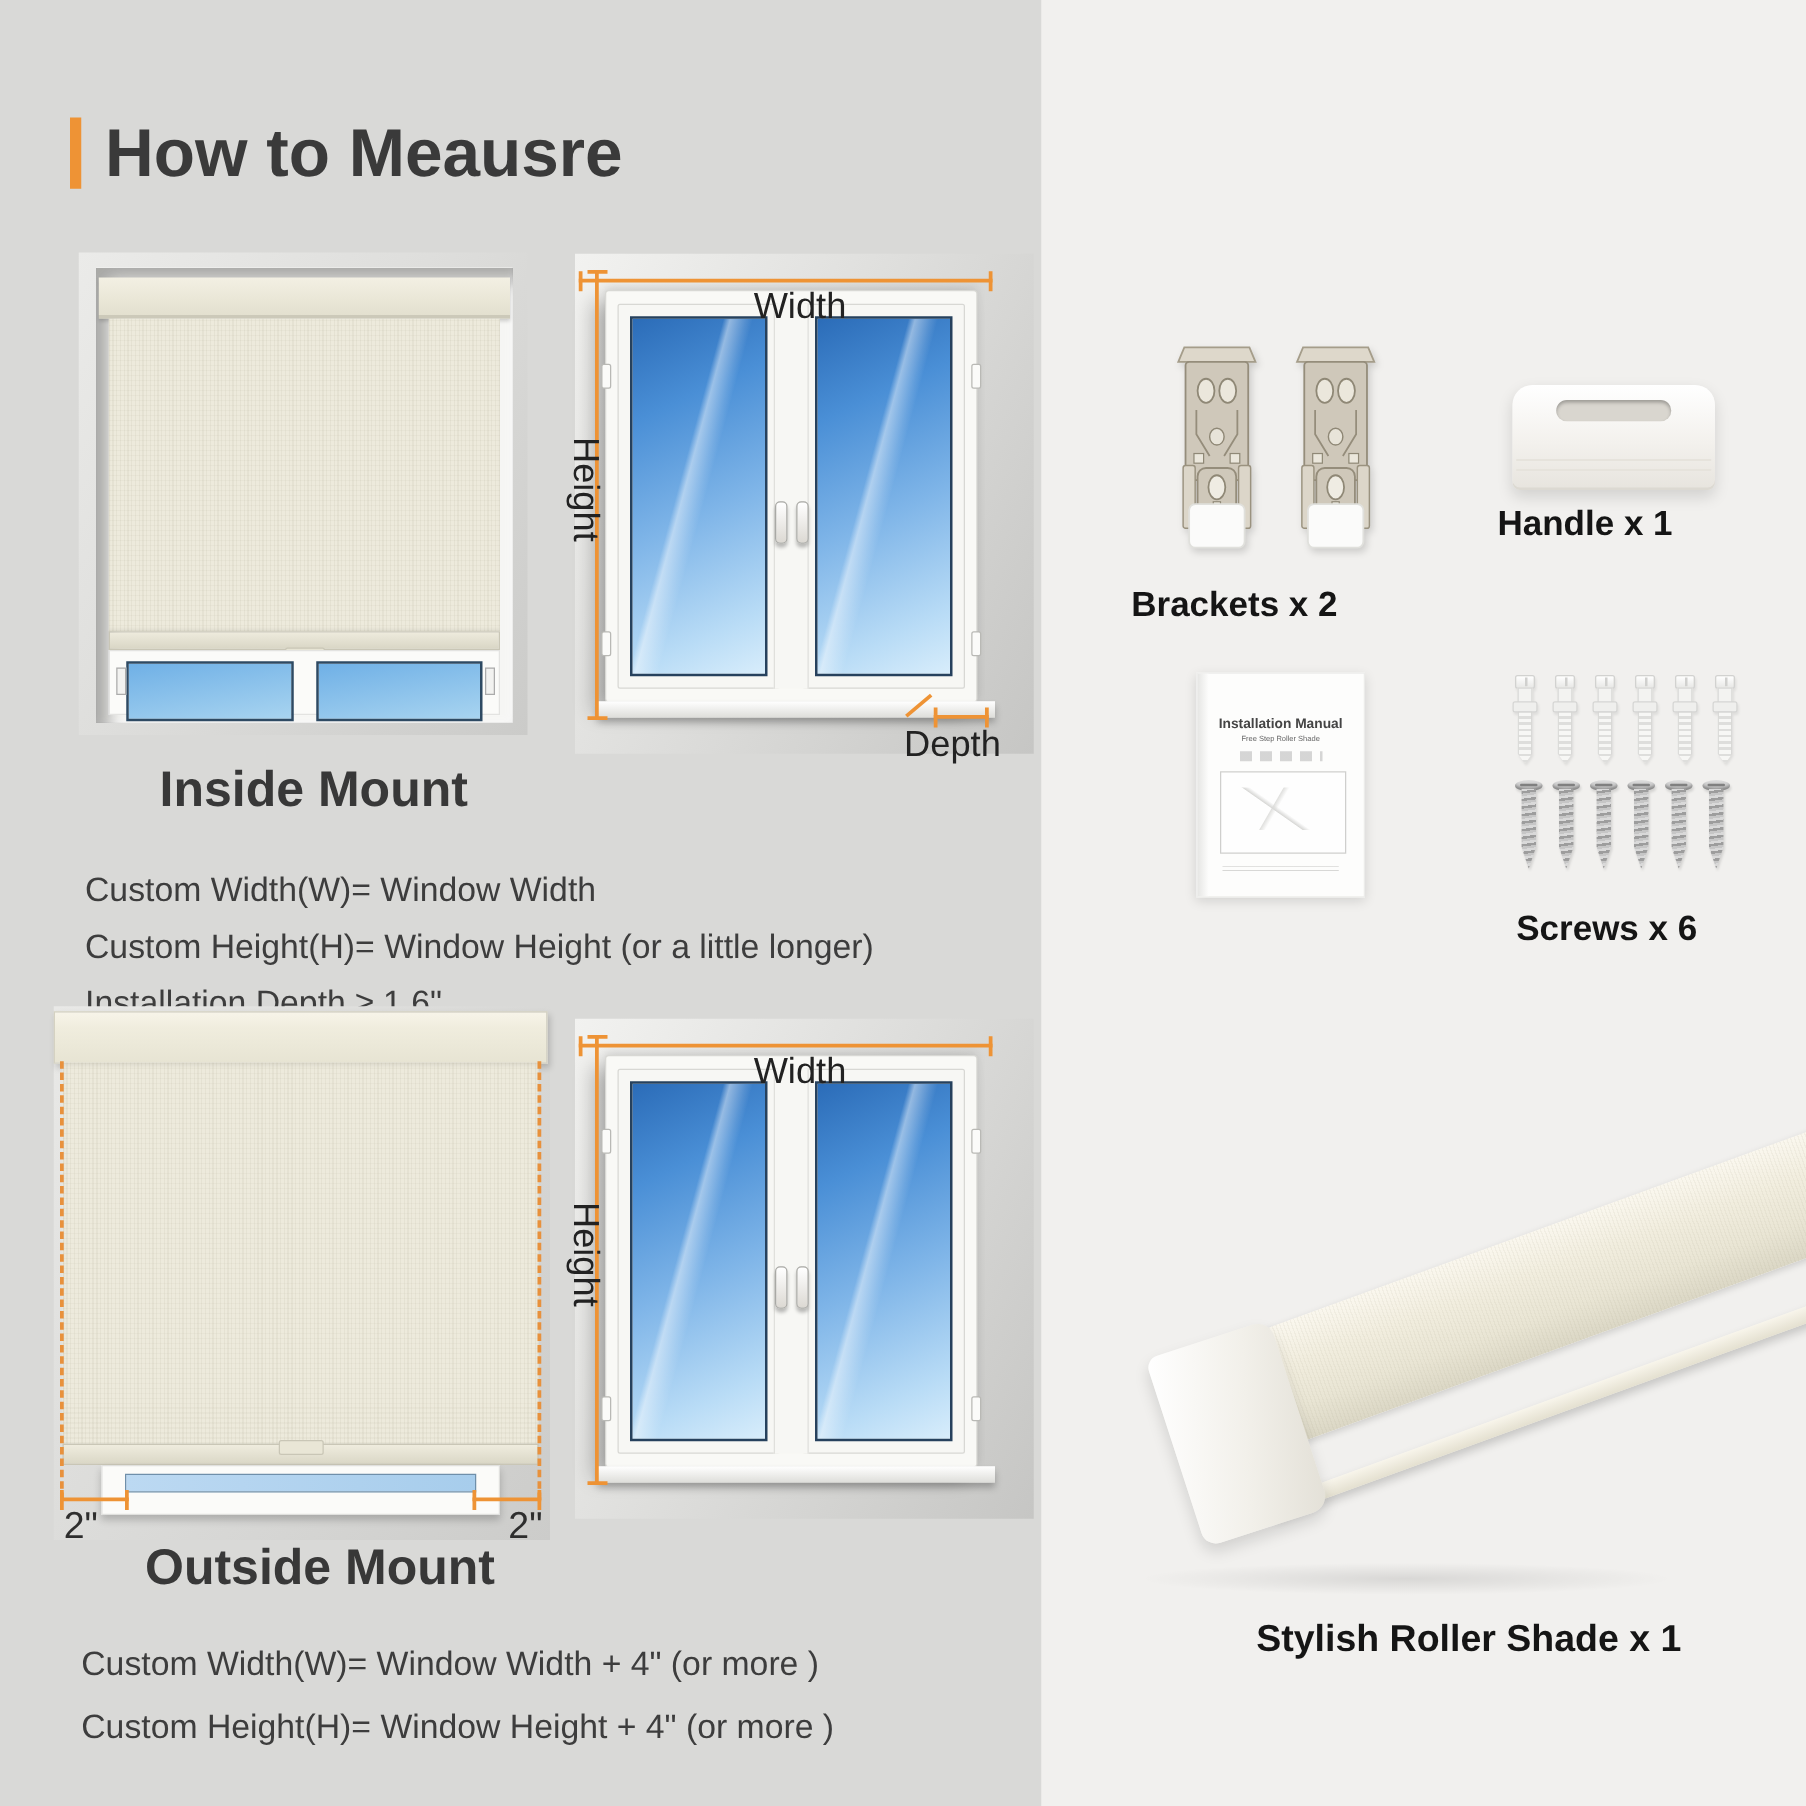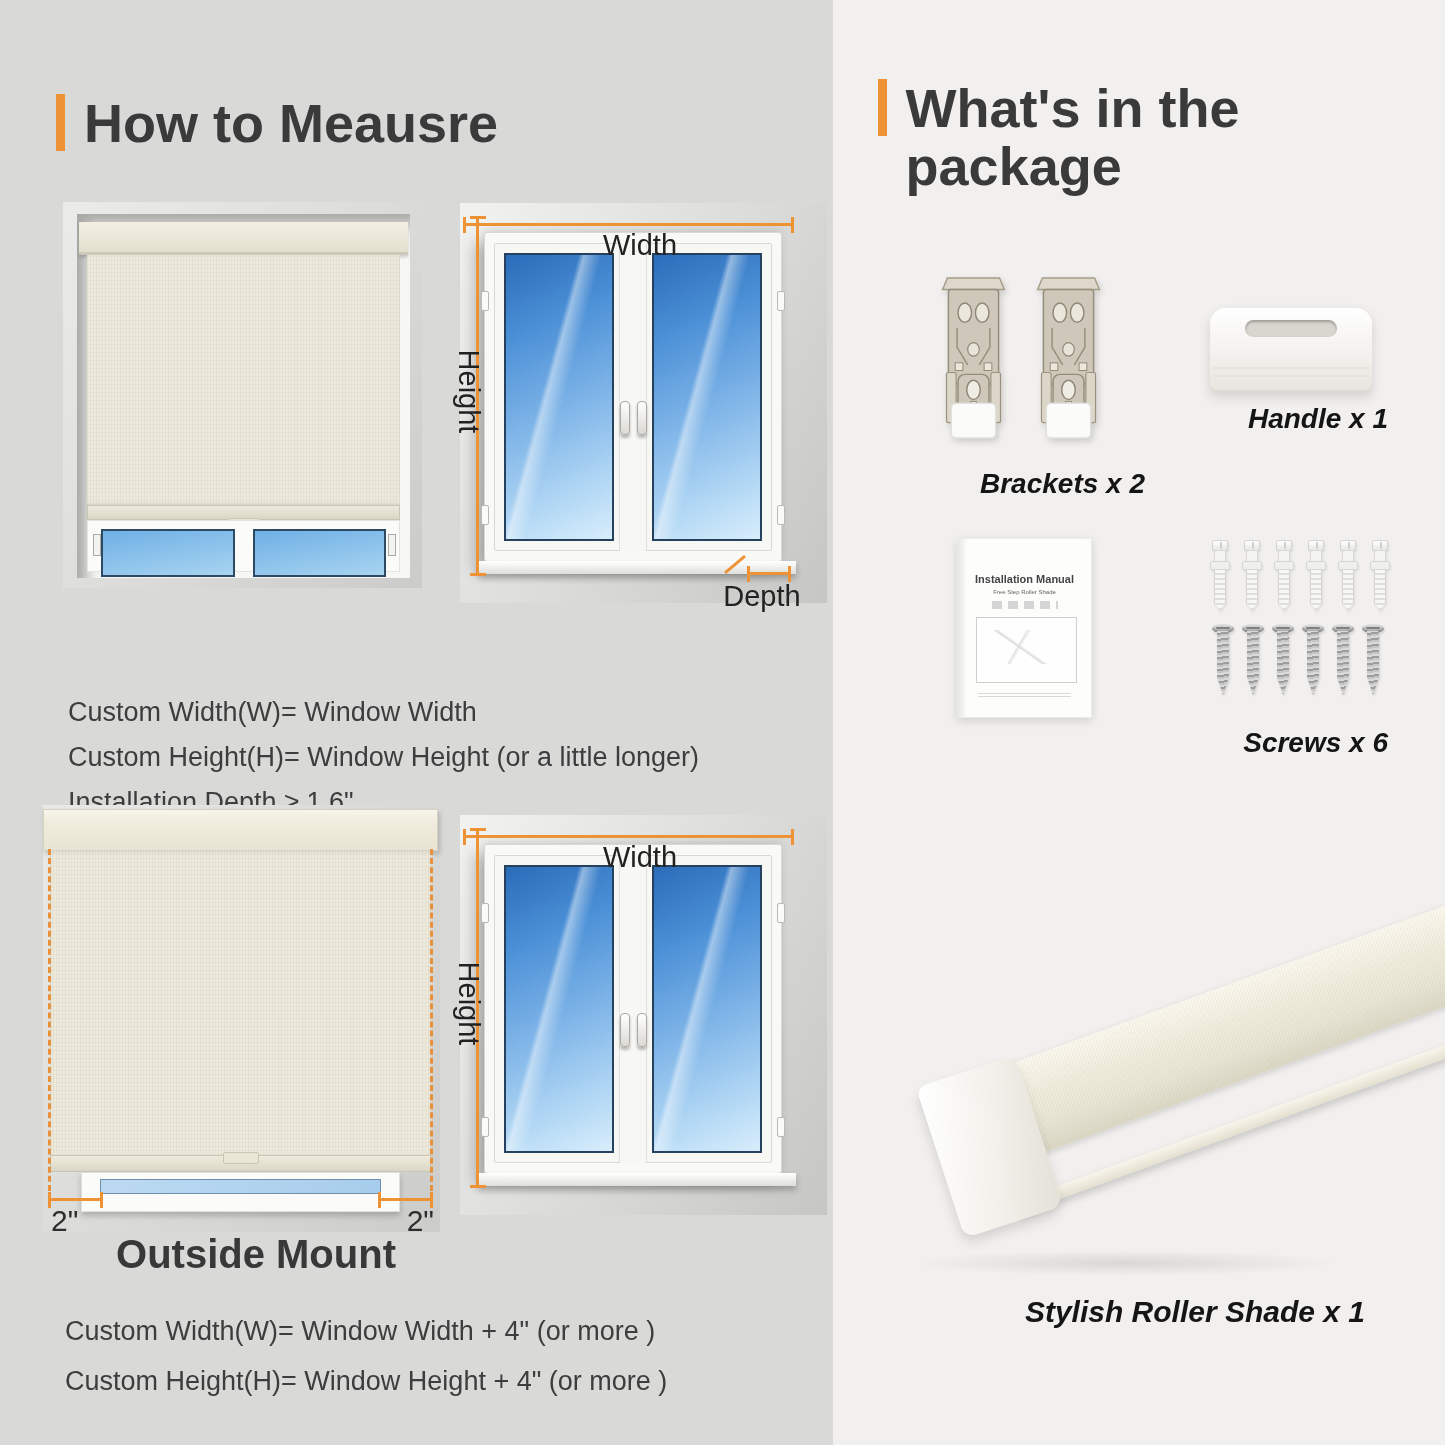--- a/index.html
+++ b/index.html
@@ -90,21 +90,21 @@
     background:#e9e6d6;border:1px solid #c9c6b6;border-radius:2px;}
   .po-window{position:absolute;left:38px;right:40px;top:367px;height:38px;background:#fbfbf9;border:1px solid #e0e0de;
     box-shadow:0 4px 6px rgba(0,0,0,.2);}
   .po-strip{position:absolute;left:18px;right:18px;top:6px;height:13px;
     background:linear-gradient(90deg,#bcd9f2,#a7cdec);border:1px solid #6f8faa;}
   .po-dash{position:absolute;top:44px;bottom:32px;width:0;border-left:3px dashed #e8913c;}
   .po-dash.l{left:5px}.po-dash.r{right:7px}
   .gap-lbl{position:absolute;font-size:30px;color:#2e2e2e;}
 
   
-  .pkg-lbl{position:absolute;font-size:28px;font-weight:700;font-style:italic;color:#151515;text-align:right;}
+  .pkg-lbl{position:absolute;font-size:28px;font-weight:700;color:#151515;text-align:left;}
   .brackets{position:absolute;left:938px;top:276px;display:flex;gap:24px;}
   .handle{position:absolute;left:1210px;top:308px;width:162px;height:84px;
     background:linear-gradient(#ffffff,#f3f1ed 55%,#e7e4de);border-radius:16px 16px 6px 6px;
     box-shadow:0 5px 12px rgba(0,0,0,.13), inset 0 -2px 0 #dcd9d2;}
   .handle-slot{position:absolute;left:50%;transform:translateX(-50%);top:12px;width:92px;height:17px;
     background:#d9d6cf;border-radius:9px;box-shadow:inset 0 2px 3px rgba(0,0,0,.28);}
   .handle-ridges{position:absolute;left:3px;right:3px;bottom:9px;height:16px;
     background:repeating-linear-gradient(#e6e3dc 0 2px, transparent 2px 8px);}
 
   .manual{position:absolute;left:957px;top:538px;width:133px;height:178px;background:#fdfdfc;
@@ -228,20 +228,21 @@
       <div class="wd-sill"></div>
       <div class="hline" style="left:3px;top:20px;width:331px;"></div>
       <div class="dlabel lbl-width">Width</div>
       <div class="vline" style="left:16px;top:13px;height:360px;"></div>
       <div class="dlabel lbl-height">Height</div>
       <div class="diag" style="left:262px;top:360px;"></div>
       <div class="hline" style="left:287px;top:369px;width:44px;"></div>
       <div class="dlabel lbl-depth">Depth</div>
     </div>
 
+    <div class="mount-h" style="left:101px;top:610px;">Inside Mount</div>
 
     <div class="instr" style="left:68px;top:690px;line-height:45px;">
       <p>Custom Width(W)= Window Width</p>
       <p>Custom Height(H)= Window Height (or a little longer)</p>
       <p>Installation Depth ≥ 1.6"</p>
     </div>
 
     <div class="photo-outside">
       <div class="po-cassette"></div>
       <div class="po-fabric linen"></div>
@@ -285,24 +286,20 @@
     <div class="mount-h" style="left:106px;top:1232px;">Outside Mount</div>
 
     <div class="instr" style="left:65px;top:1306px;line-height:50px;">
       <p>Custom Width(W)= Window Width + 4"  (or more )</p>
       <p>Custom Height(H)= Window Height + 4" (or more )</p>
     </div>
   </div>
 
   <div class="col-right"></div>
 
-  <div class="hdr" style="left:878px;top:79px;height:57px;">
-    <div class="bar"></div>
-    <h1>What's in the package</h1>
-  </div>
 
   <div class="brackets">
     <svg class="bracket-svg">
         <use href="#bracket"></use>
       </svg>
     <svg class="bracket-svg">
         <use href="#bracket"></use>
       </svg>
   </div>
   <div class="pkg-lbl" style="left:905px;top:468px;width:240px;">Brackets x 2</div>

